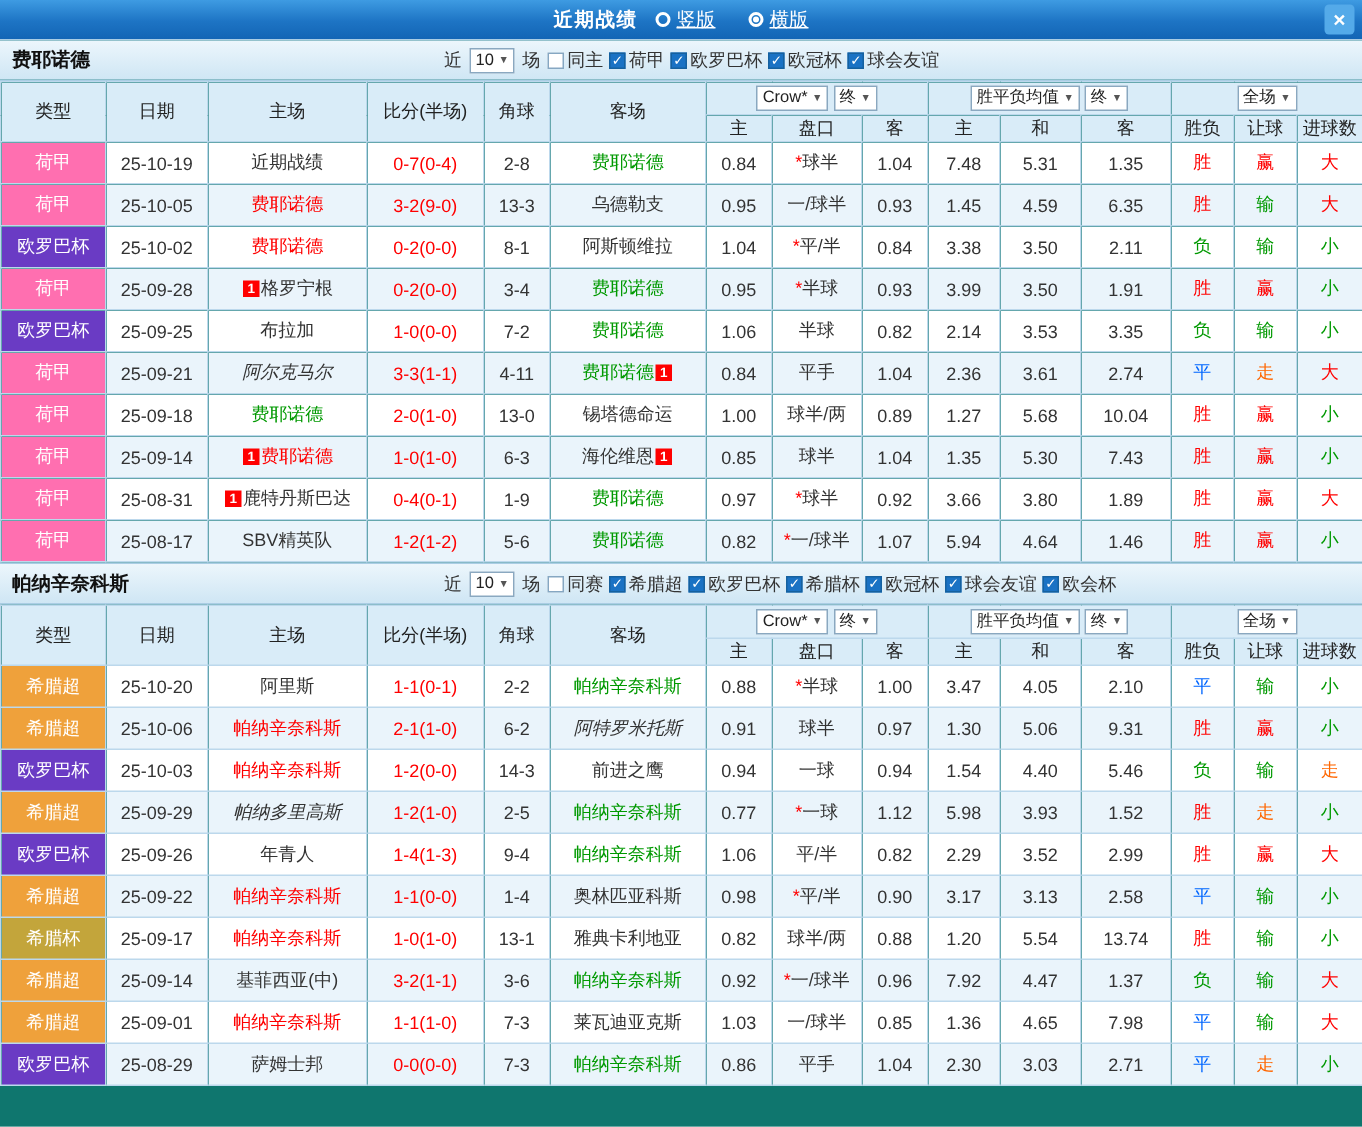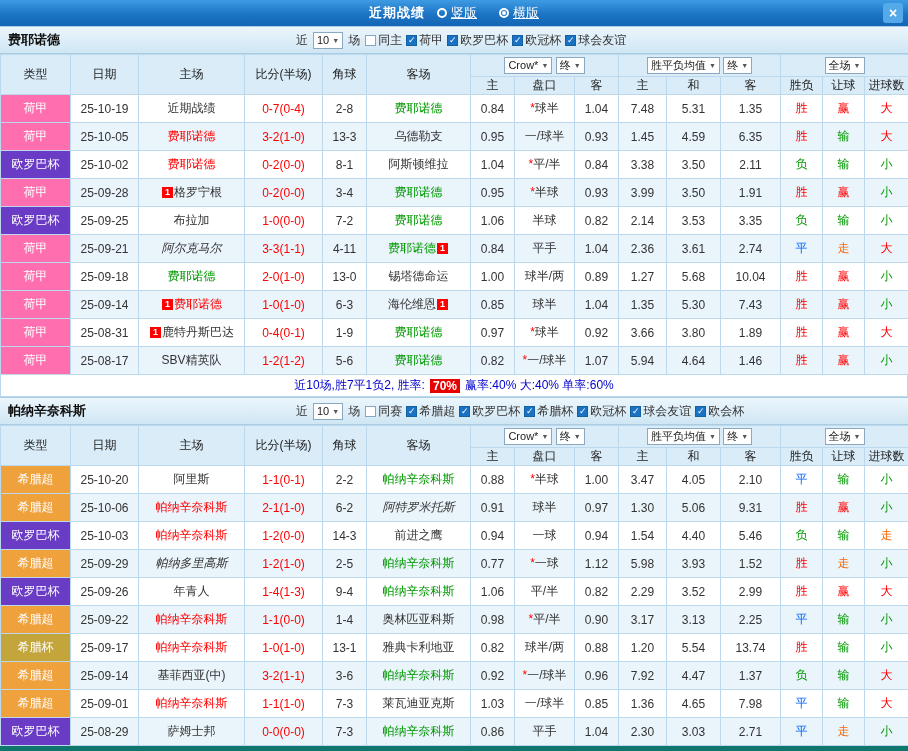--- a/index.html
+++ b/index.html
@@ -230,21 +230,21 @@
             <td class="odds">5.31</td>
             <td class="odds">1.35</td>
             <td class="res" style="color: rgb(255, 0, 0);">胜</td>
             <td class="res" style="color: rgb(255, 0, 0);">赢</td>
             <td class="res" style="color: rgb(255, 0, 0);">大</td>
           </tr>
           <tr class="row">
             <td class="league" style="background: rgb(255, 111, 176);">荷甲</td>
             <td class="date">25-10-05</td>
             <td class="team"><span class="tname" style="color: rgb(255, 0, 0);">费耶诺德</span></td>
-            <td class="score">3-2(1-0)</td>
+            <td class="score">3-2(9-0)</td>
             <td class="corner">13-3</td>
             <td class="team"><span class="tname" style="color: rgb(51, 51, 51);">乌德勒支</span></td>
             <td class="odds">0.95</td>
             <td class="odds">一/球半</td>
             <td class="odds">0.93</td>
             <td class="odds">1.45</td>
             <td class="odds">4.59</td>
             <td class="odds">6.35</td>
             <td class="res" style="color: rgb(255, 0, 0);">胜</td>
             <td class="res" style="color: rgb(0, 153, 0);">输</td>
@@ -382,25 +382,20 @@
             <td class="odds">5.94</td>
             <td class="odds">4.64</td>
             <td class="odds">1.46</td>
             <td class="res" style="color: rgb(255, 0, 0);">胜</td>
             <td class="res" style="color: rgb(255, 0, 0);">赢</td>
             <td class="res" style="color: rgb(0, 153, 0);">小</td>
           </tr>
         </tbody>
     </table>
 
-    <div class="summary">
-      <span>近10场,胜7平1负2, 胜率:</span>
-      <span class="rate-badge">70%</span>
-      <span>赢率:40%  大:40%  单率:60%</span>
-    </div>
   </div>
 
   <div class="section">
     <div class="section-filter">
       <div class="team-title">帕纳辛奈科斯</div>
       <div class="filter-controls">
         <span>近</span>
         <span class="sel">
             <span>10</span>
             <span class="arr">▼</span>
@@ -595,21 +590,21 @@
             <td class="date">25-09-22</td>
             <td class="team"><span class="tname" style="color: rgb(255, 0, 0);">帕纳辛奈科斯</span></td>
             <td class="score">1-1(0-0)</td>
             <td class="corner">1-4</td>
             <td class="team"><span class="tname" style="color: rgb(51, 51, 51);">奥林匹亚科斯</span></td>
             <td class="odds">0.98</td>
             <td class="odds"><span class="star">*</span>平/半</td>
             <td class="odds">0.90</td>
             <td class="odds">3.17</td>
             <td class="odds">3.13</td>
-            <td class="odds">2.25</td>
+            <td class="odds">2.58</td>
             <td class="res" style="color: rgb(0, 102, 255);">平</td>
             <td class="res" style="color: rgb(0, 153, 0);">输</td>
             <td class="res" style="color: rgb(0, 153, 0);">小</td>
           </tr>
           <tr class="row">
             <td class="league" style="background: rgb(195, 165, 59);">希腊杯</td>
             <td class="date">25-09-17</td>
             <td class="team"><span class="tname" style="color: rgb(255, 0, 0);">帕纳辛奈科斯</span></td>
             <td class="score">1-0(1-0)</td>
             <td class="corner">13-1</td>

